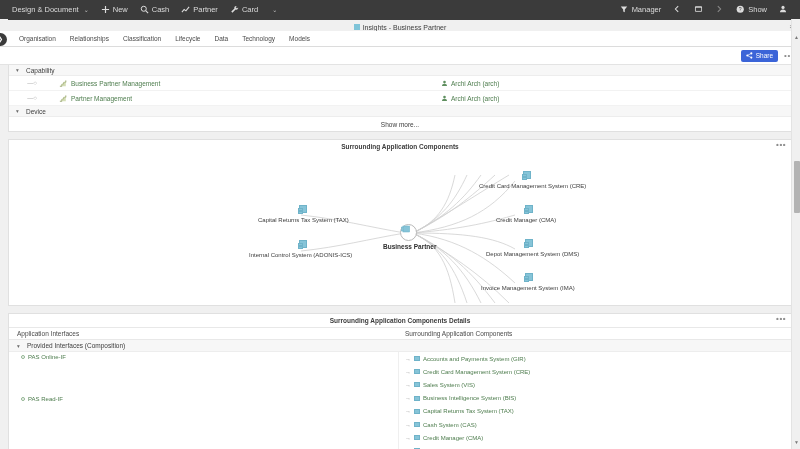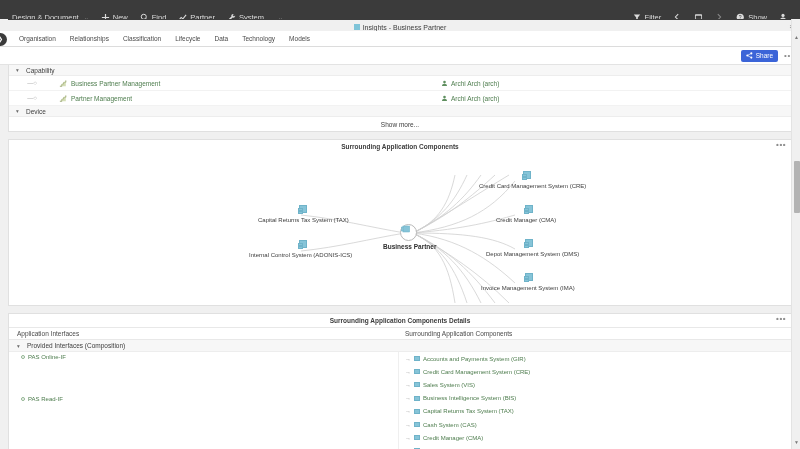--- a/index.html
+++ b/index.html
@@ -7,21 +7,21 @@
     width: 800px; height: 449px;
     font-family: "Liberation Sans", sans-serif;
     background: #f0f0f0;
     overflow: hidden;
   }
   body { position: relative; }
 
   
   .topbar {
     height: 27px; background: #3b3b3b; color: #d9d9d9;
-    display: flex; align-items: flex-end; font-size: 7.5px;
+    display: flex; align-items: flex-start; font-size: 7.5px;
     padding: 0 6px; position: relative;
   }
   .tb-item {
     display: flex; align-items: center; gap: 3px;
     padding: 0 6px; height: 19px; white-space: nowrap;
     color: #dcdcdc;
   }
   .tb-caret { font-size: 6px; opacity: .85; margin-left: 2px; }
   .tb-spacer { flex: 1; }
   .tb-ic { display: inline-block; width: 9px; height: 9px; position: relative; }
@@ -206,54 +206,54 @@
     <span>New</span>
   </div>
 
   <div class="tb-item">
     <span class="tb-ic">
       <svg viewBox="0 0 10 10" width="9" height="9">
           <circle cx="4.2" cy="4.2" r="2.8" stroke="#dcdcdc" stroke-width="1.1" fill="none"></circle>
           <path d="M6.3 6.3L9 9" stroke="#dcdcdc" stroke-width="1.2"></path>
         </svg>
     </span>
-    <span>Find</span>
+    <span>Cash</span>
   </div>
 
   <div class="tb-item">
     <span class="tb-ic">
       <svg viewBox="0 0 10 10" width="9" height="9">
           <path d="M1 8L3.5 5 5.5 6.5 9 2" stroke="#dcdcdc" stroke-width="1.2" fill="none"></path>
         </svg>
     </span>
     <span>Partner</span>
   </div>
 
   <div class="tb-item">
     <span class="tb-ic">
       <svg viewBox="0 0 10 10" width="9" height="9">
           <path d="M7.5 1.2a2 2 0 00-2.6 2.6L1.4 7.3l1.3 1.3 3.5-3.5A2 2 0 009 2.7L7.8 3.9 6.3 2.4z" fill="#dcdcdc"></path>
         </svg>
     </span>
-    <span>System</span>
+    <span>Card</span>
   </div>
 
   <div class="tb-item">
     <span class="tb-caret">⌄</span>
   </div>
 
   <div class="tb-spacer"></div>
 
   <div class="tb-item">
     <span class="tb-ic">
       <svg viewBox="0 0 10 10" width="8" height="8">
           <path d="M1 2h8L6 5.5V9L4 8V5.5z" fill="#dcdcdc"></path>
         </svg>
     </span>
-    <span>Filter</span>
+    <span>Manager</span>
   </div>
 
   <div class="tb-item">
     <span class="tb-ic">
       <svg viewBox="0 0 10 10" width="8" height="8">
           <path d="M6.5 1.5L3 5l3.5 3.5" stroke="#dcdcdc" stroke-width="1.3" fill="none"></path>
         </svg>
     </span>
   </div>
 

